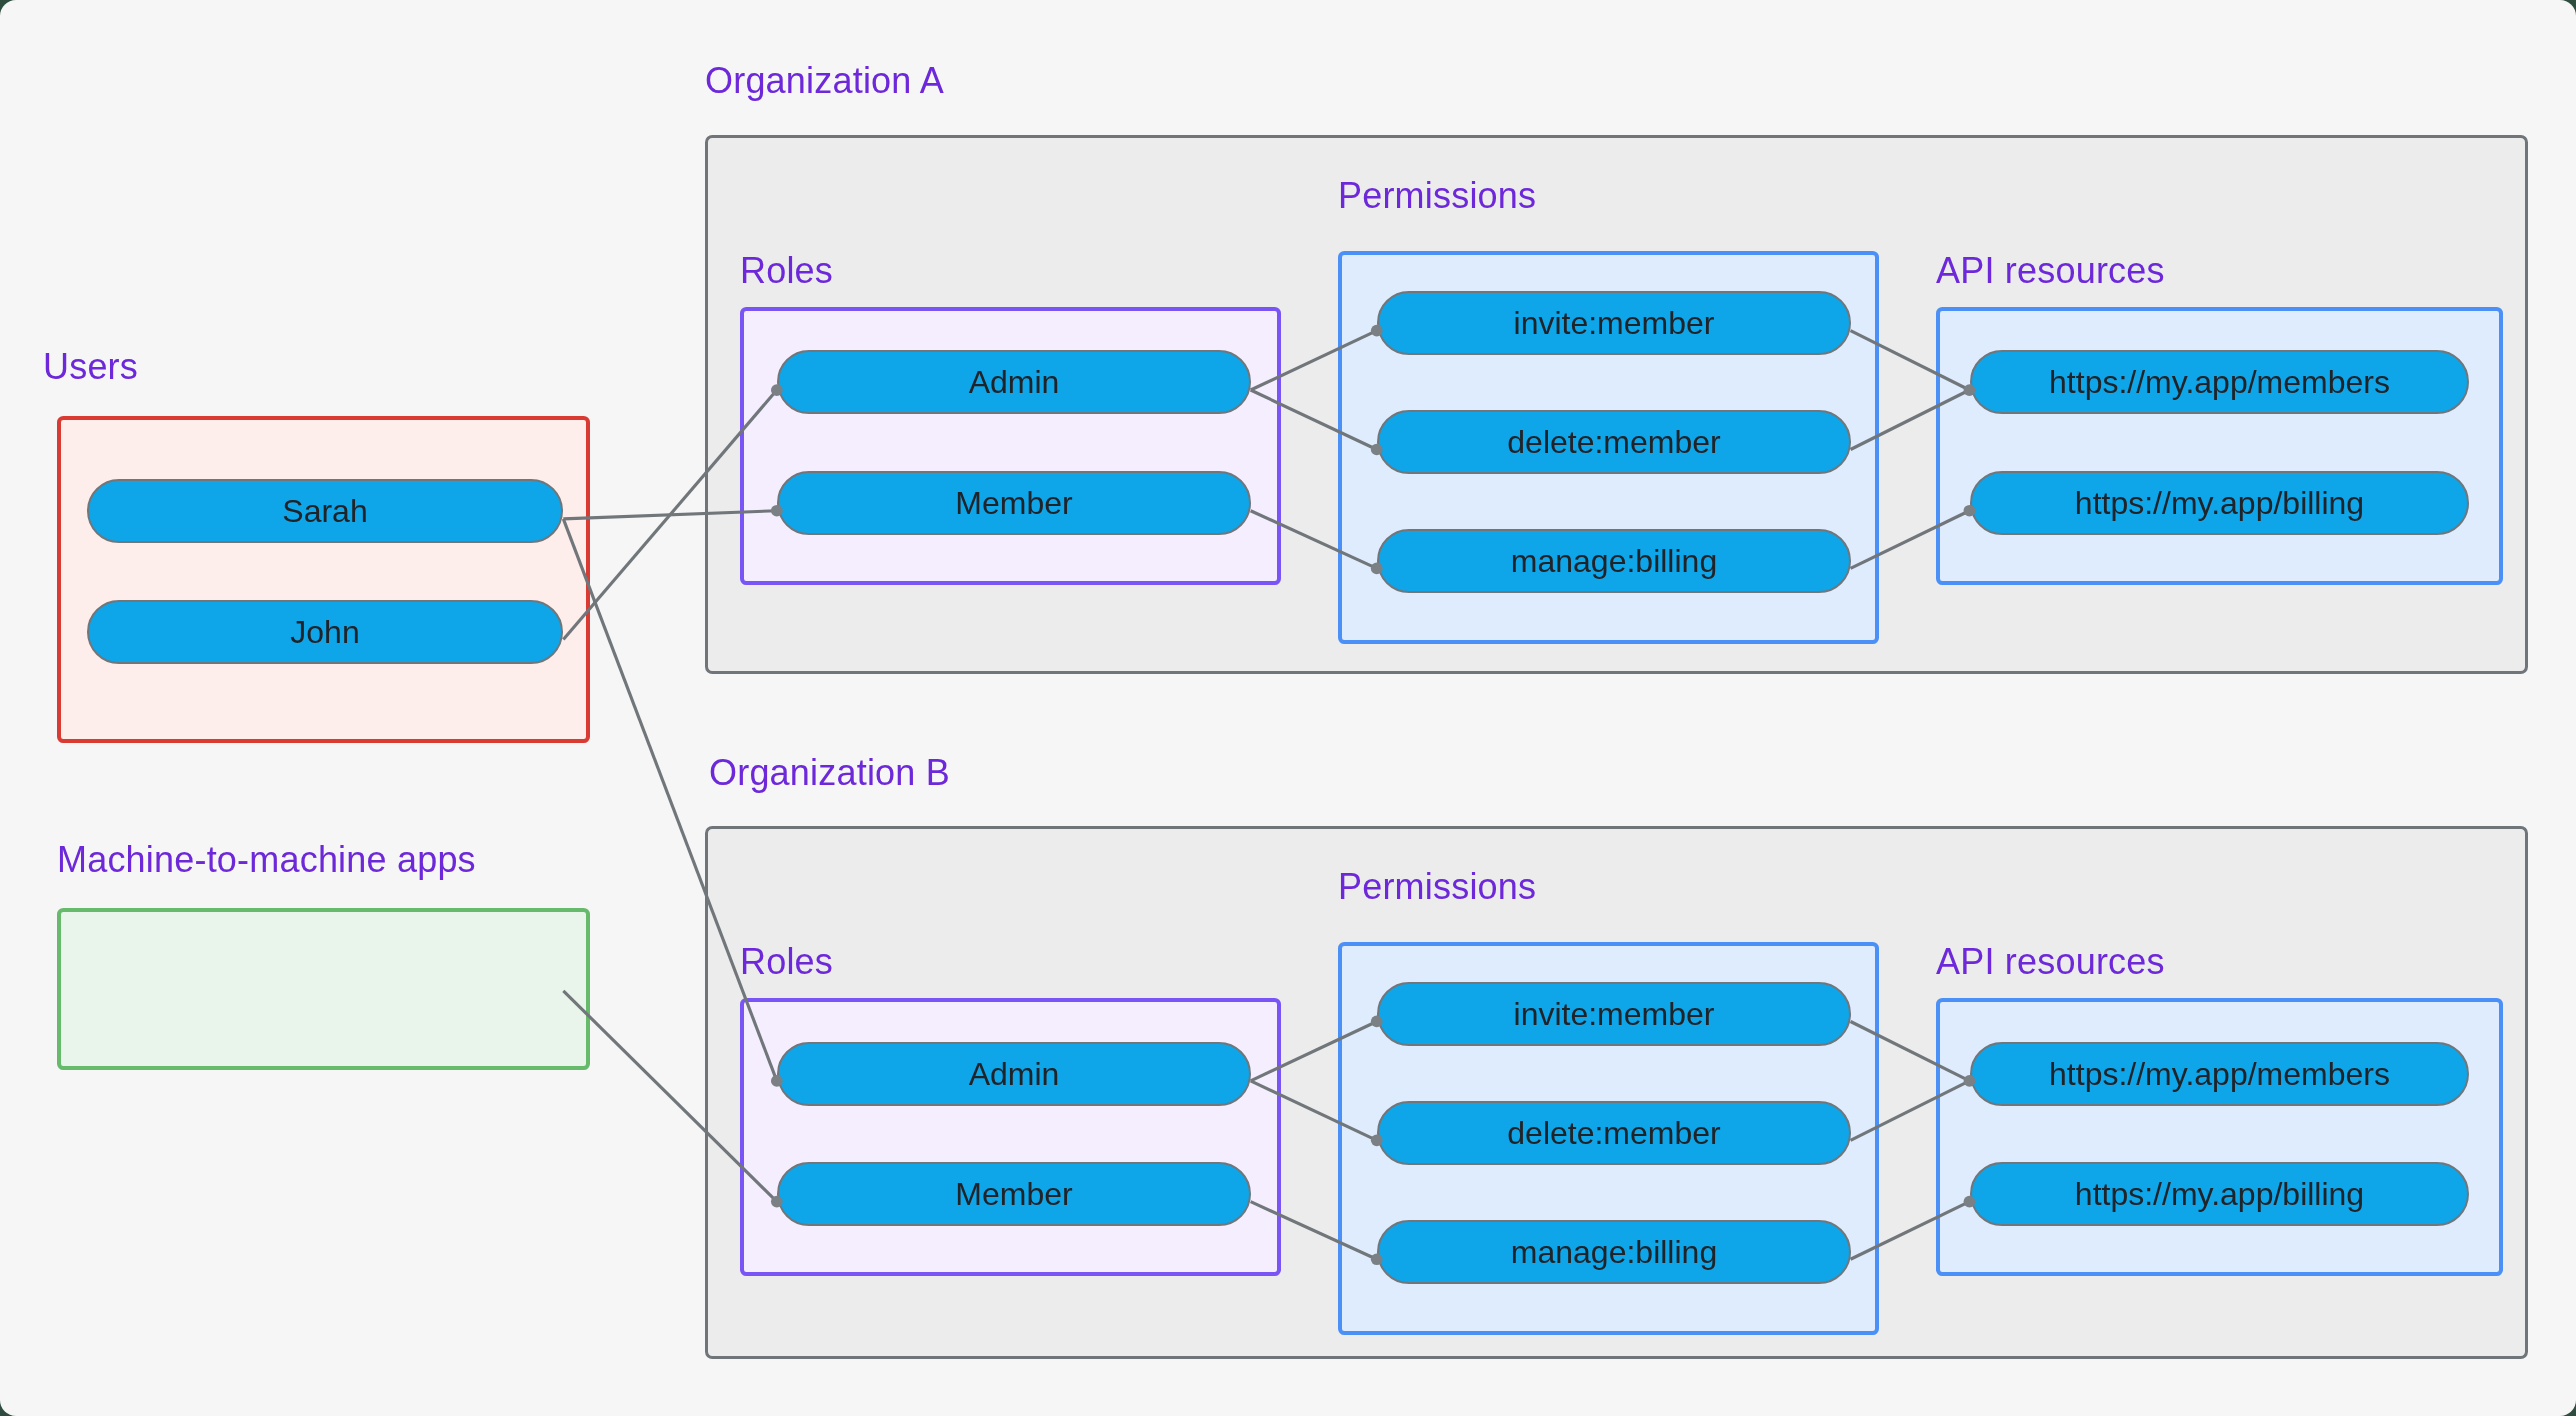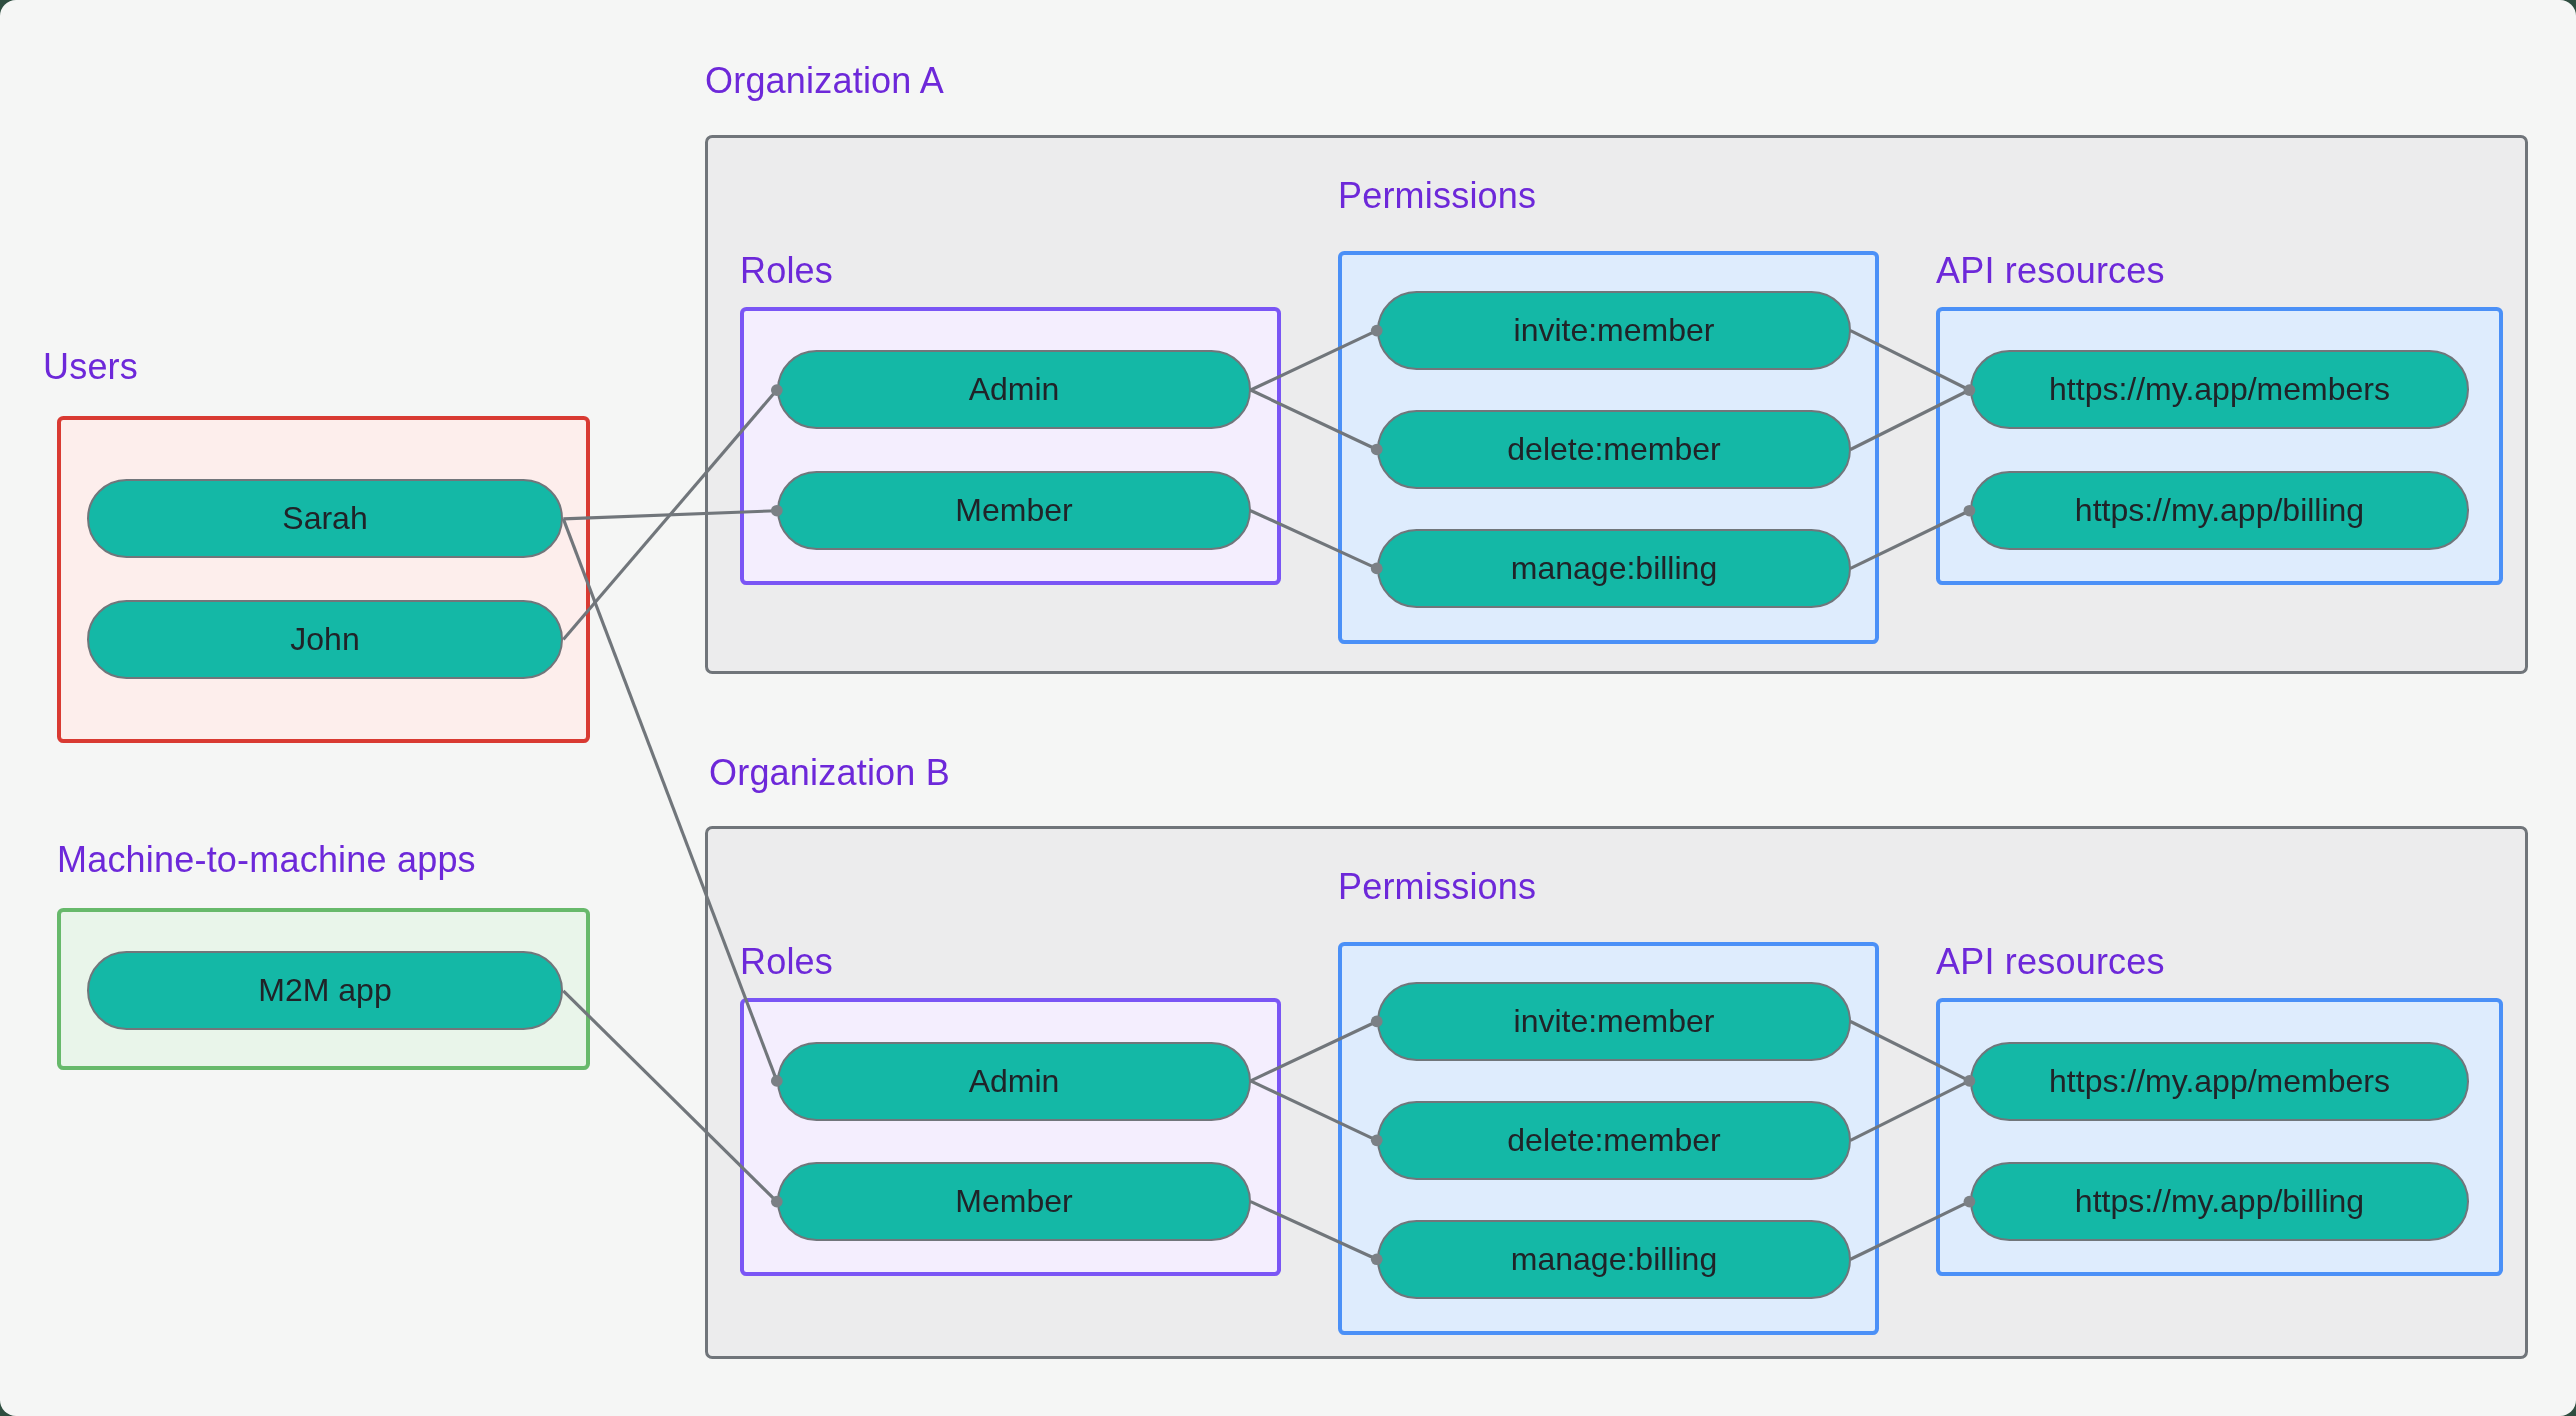--- a/index.html
+++ b/index.html
@@ -17,22 +17,22 @@
     position:absolute;font-size:36px;line-height:43px;color:#6d28d9;
     white-space:nowrap;letter-spacing:0.2px;
   }
   .box{position:absolute;box-sizing:border-box;border-radius:7.2px;}
   .org-box{background:#ececed;border:3.6px solid #70757a;}
   .users-box{background:#fdeeec;border:4.5px solid #d93a32;border-radius:6.3px;}
   .m2m-box{background:#e9f5ea;border:4.5px solid #67b96b;border-radius:6.3px;}
   .roles-box{background:#f4eefe;border:4.5px solid #7a55f5;border-radius:6.3px;}
   .blue-box{background:#deecfd;border:4.5px solid #4b90f7;border-radius:6.3px;}
   .pill{
-    position:absolute;height:79px;box-sizing:border-box;
-    background:#14b8a6;border:2.7px solid #71767b;border-radius:41px;
+    position:absolute;height:64px;box-sizing:border-box;
+    background:#0ea5e9;border:2.7px solid #71767b;border-radius:41px;
     display:flex;align-items:center;justify-content:center;
     font-size:32px;color:#202328;white-space:nowrap;
   }
   .edge{stroke:#71767b;stroke-width:3.5;}
   .dot{fill:#7b8085;}
 </style>
 </head>
 <body>
 
 <div class="page">
@@ -75,21 +75,20 @@
     <line class="edge" x1="1388" y1="1200" x2="1528" y2="1134"></line>
     <line class="edge" x1="1388" y1="1200" x2="1528" y2="1266"></line>
     <line class="edge" x1="1388" y1="1334" x2="1528" y2="1398"></line>
     <line class="edge" x1="2054" y1="1134" x2="2186" y2="1200"></line>
     <line class="edge" x1="2054" y1="1266" x2="2186" y2="1200"></line>
     <line class="edge" x1="2054" y1="1398" x2="2186" y2="1334"></line>
   </svg>
 
   <div class="pill" style="left:87px;top:600px;width:476px">John</div>
   <div class="pill" style="left:87px;top:479px;width:476px">Sarah</div>
-  <div class="pill" style="left:87px;top:951px;width:476px">M2M app</div>
 
   <div class="pill" style="left:777px;top:350px;width:474px">Admin</div>
   <div class="pill" style="left:777px;top:471px;width:474px">Member</div>
   <div class="pill" style="left:1377px;top:291px;width:474px">invite:member</div>
   <div class="pill" style="left:1377px;top:410px;width:474px">delete:member</div>
   <div class="pill" style="left:1377px;top:529px;width:474px">manage:billing</div>
   <div class="pill" style="left:1970px;top:350px;width:499px">https://my.app/members</div>
   <div class="pill" style="left:1970px;top:471px;width:499px">https://my.app/billing</div>
 
   <div class="pill" style="left:777px;top:1042px;width:474px">Admin</div>

